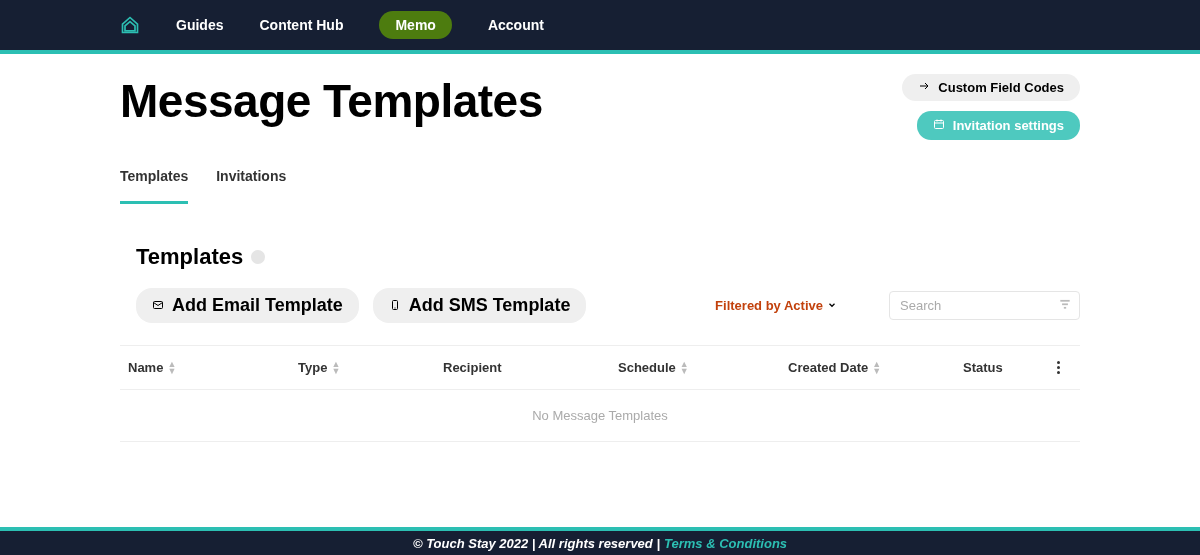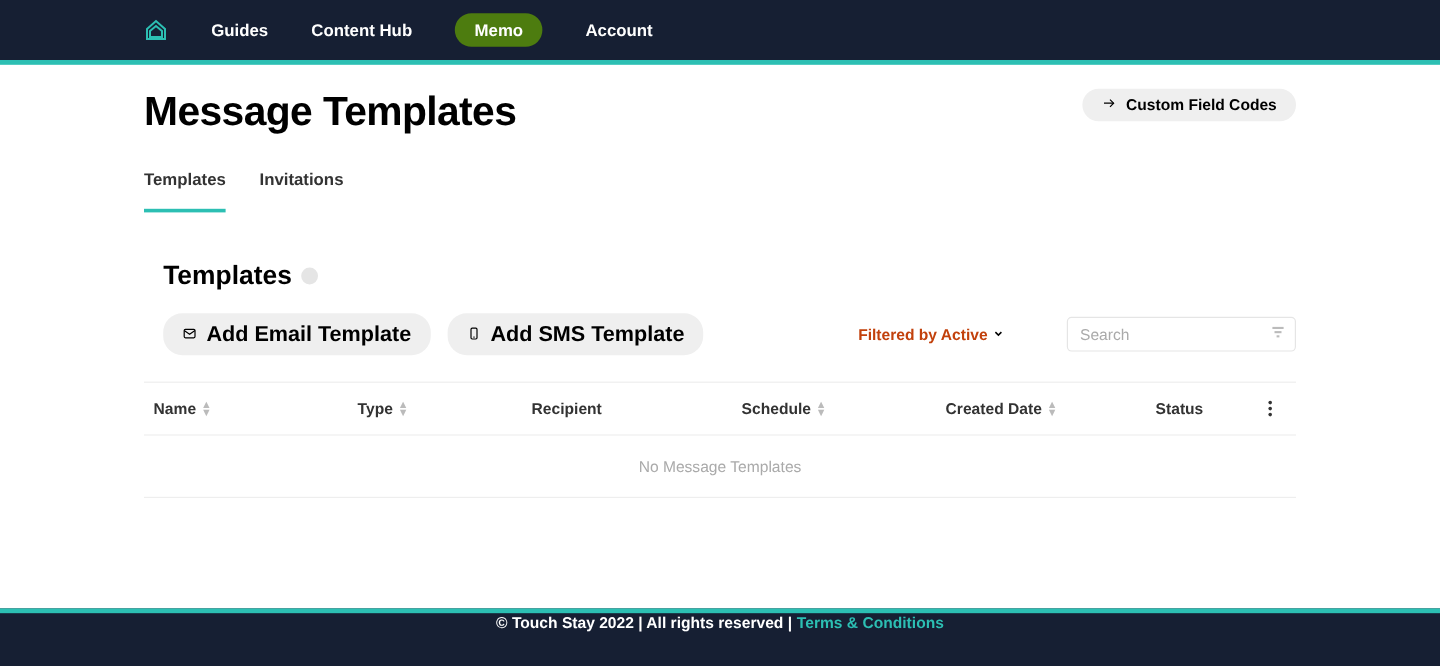--- a/index.html
+++ b/index.html
@@ -65,21 +65,21 @@
       flex: 1;
       padding: 20px 120px 0;
       position: relative;
     }
     .header-row {
       display: flex;
       justify-content: space-between;
       align-items: flex-start;
     }
     .page-title {
-      font-size: 34px;
+      font-size: 46px;
       font-weight: 700;
       color: #000;
       letter-spacing: -0.5px;
     }
     .header-buttons {
       display: flex;
       flex-direction: column;
       gap: 10px;
       align-items: flex-end;
     }
@@ -241,27 +241,28 @@
       text-align: center;
       padding: 18px 0;
       font-size: 13px;
       color: #aaa;
       border-bottom: 1px solid #eee;
     }
     
     .footer {
       background: #161f33;
       border-top: 4px solid #2cbfb3;
-      height: 48px;
-      display: flex;
-      align-items: flex-start;
+      height: 28px;
+      display: flex;
+      align-items: center;
       justify-content: center;
       font-size: 13px;
       font-weight: 700;
       color: #fff;
+      font-style: italic;
     }
     .footer a { color: #2cbfb3; margin-left: 4px; }
     .kebab {
       display: flex;
       flex-direction: column;
       gap: 2px;
       cursor: pointer;
     }
     .kebab span {
       width: 3px;
@@ -295,20 +296,31 @@
     <div class="header-buttons">
       <button class="btn-gray">
         <span>
           <svg width="12" height="12" viewBox="0 0 24 24" fill="none" stroke="black" stroke-width="2">
               <line x1="4" y1="12" x2="20" y2="12"></line>
               <polyline points="14 6 20 12 14 18"></polyline>
             </svg>
         </span>
         <span>Custom Field Codes</span>
       </button>
+      <button class="btn-teal">
+        <span>
+          <svg width="12" height="12" viewBox="0 0 24 24" fill="none" stroke="white" stroke-width="2">
+              <rect x="3" y="5" width="18" height="16" rx="2"></rect>
+              <line x1="3" y1="10" x2="21" y2="10"></line>
+              <line x1="8" y1="3" x2="8" y2="7"></line>
+              <line x1="16" y1="3" x2="16" y2="7"></line>
+            </svg>
+        </span>
+        <span>Invitation settings</span>
+      </button>
     </div>
   </div>
 
   <div class="tabs">
     <span class="tab active">Templates</span>
     <span class="tab">Invitations</span>
   </div>
 
   <div class="section-title-row">
     <span class="section-title">Templates</span>

